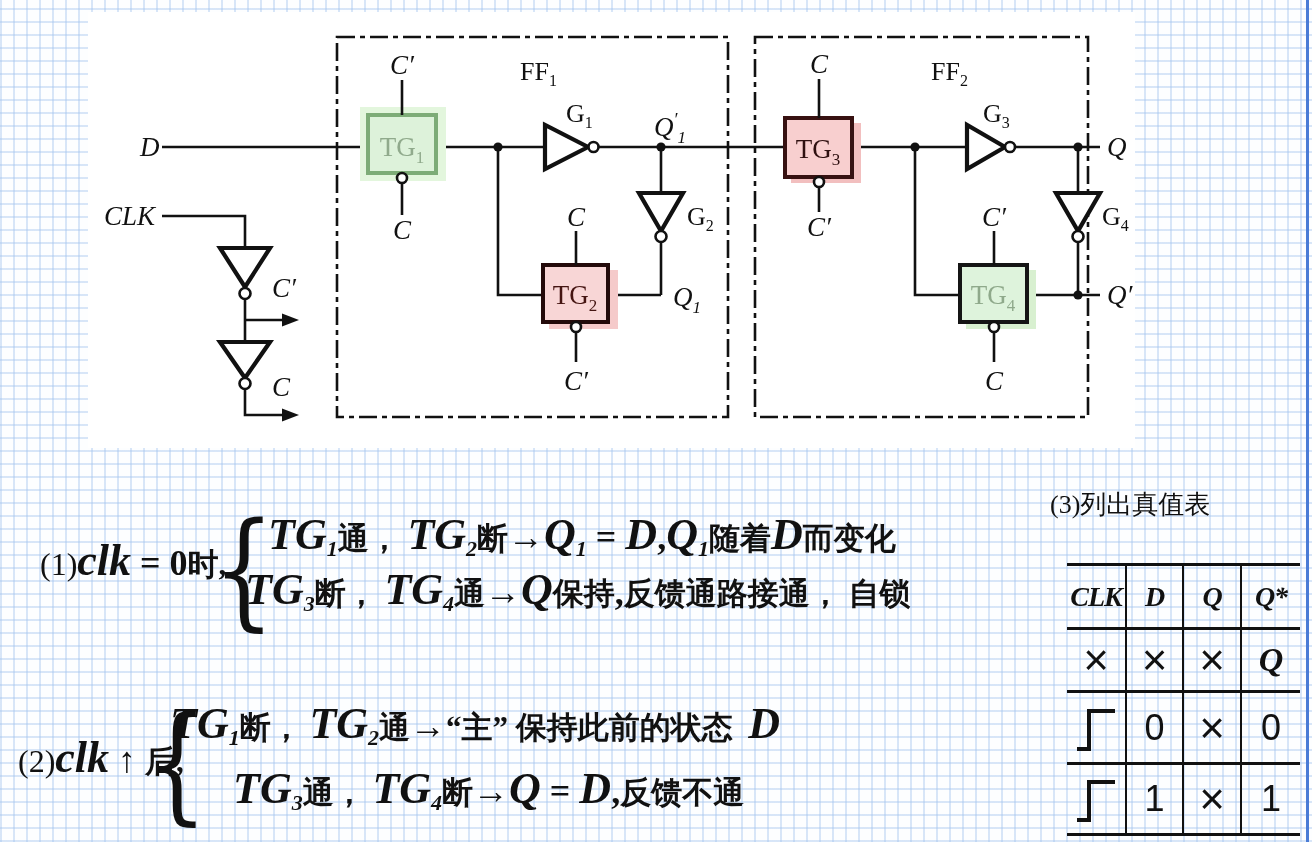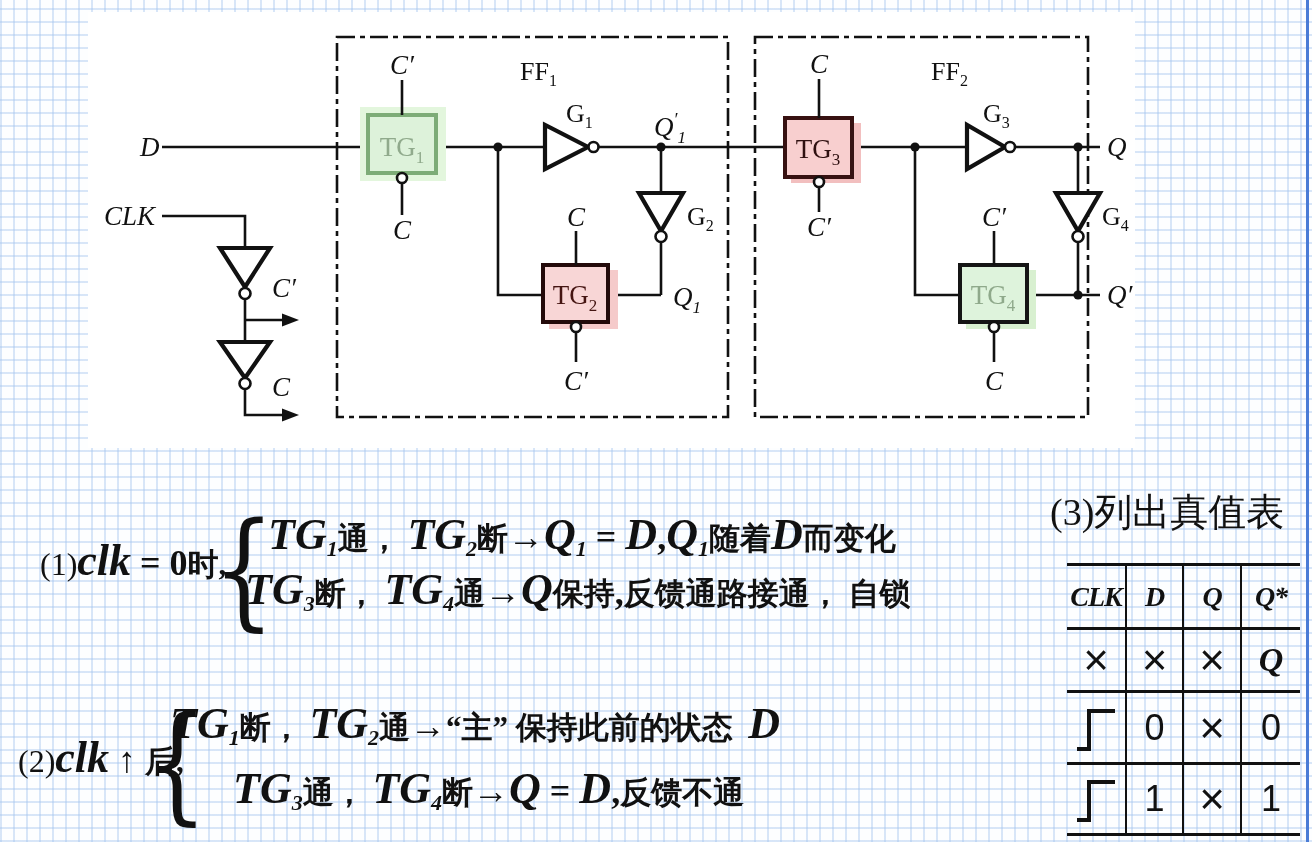--- a/index.html
+++ b/index.html
@@ -31,21 +31,21 @@
   
   .eq{position:absolute;white-space:pre;line-height:1.05;}
   .seg-p{font-family:"Liberation Serif","DejaVu Serif",serif;font-weight:400;font-size:32px;}
   .seg-r{font-family:"Liberation Serif","DejaVu Sans",serif;font-weight:700;font-size:36px;}
   .seg-m{font-family:"Liberation Serif","DejaVu Serif",serif;font-weight:700;font-style:italic;font-size:44px;}
   .seg-c{font-family:"Liberation Serif","DejaVu Serif",serif;font-weight:700;font-size:31px;}
   .seg-sub{font-family:"Liberation Serif","DejaVu Serif",serif;font-weight:700;font-style:italic;font-size:22px;vertical-align:-7px;}
   .brace{position:absolute;font-family:"DejaVu Serif",serif;font-weight:400;font-size:122px;line-height:126px;transform:scale(.8,1.05);transform-origin:center;color:#111;}
 
   
-  .tt-title{position:absolute;left:1050px;top:487px;font-size:38px;font-weight:400;white-space:nowrap;}
+  .tt-title{position:absolute;left:1050px;top:487px;font-size:26px;font-weight:400;white-space:nowrap;}
   .tt{position:absolute;left:1067px;top:563px;display:grid;
       grid-template-columns:60px 57px 58px 58px;
       grid-template-rows:64px 63px 72px 68px;
       border-top:3px solid #111;border-bottom:3px solid #111;}
   .tc{display:flex;align-items:center;justify-content:center;overflow:visible;}
   .br{border-right:2px solid #111;}
   .bb{border-bottom:3px solid #111;}
   .hc{font:italic 700 28px "Liberation Serif","DejaVu Serif",serif;letter-spacing:-1px;}
   .xc{font:400 44px "Liberation Sans","DejaVu Sans",sans-serif;}
   .nc{font:400 36px "Liberation Sans","DejaVu Sans",sans-serif;}

